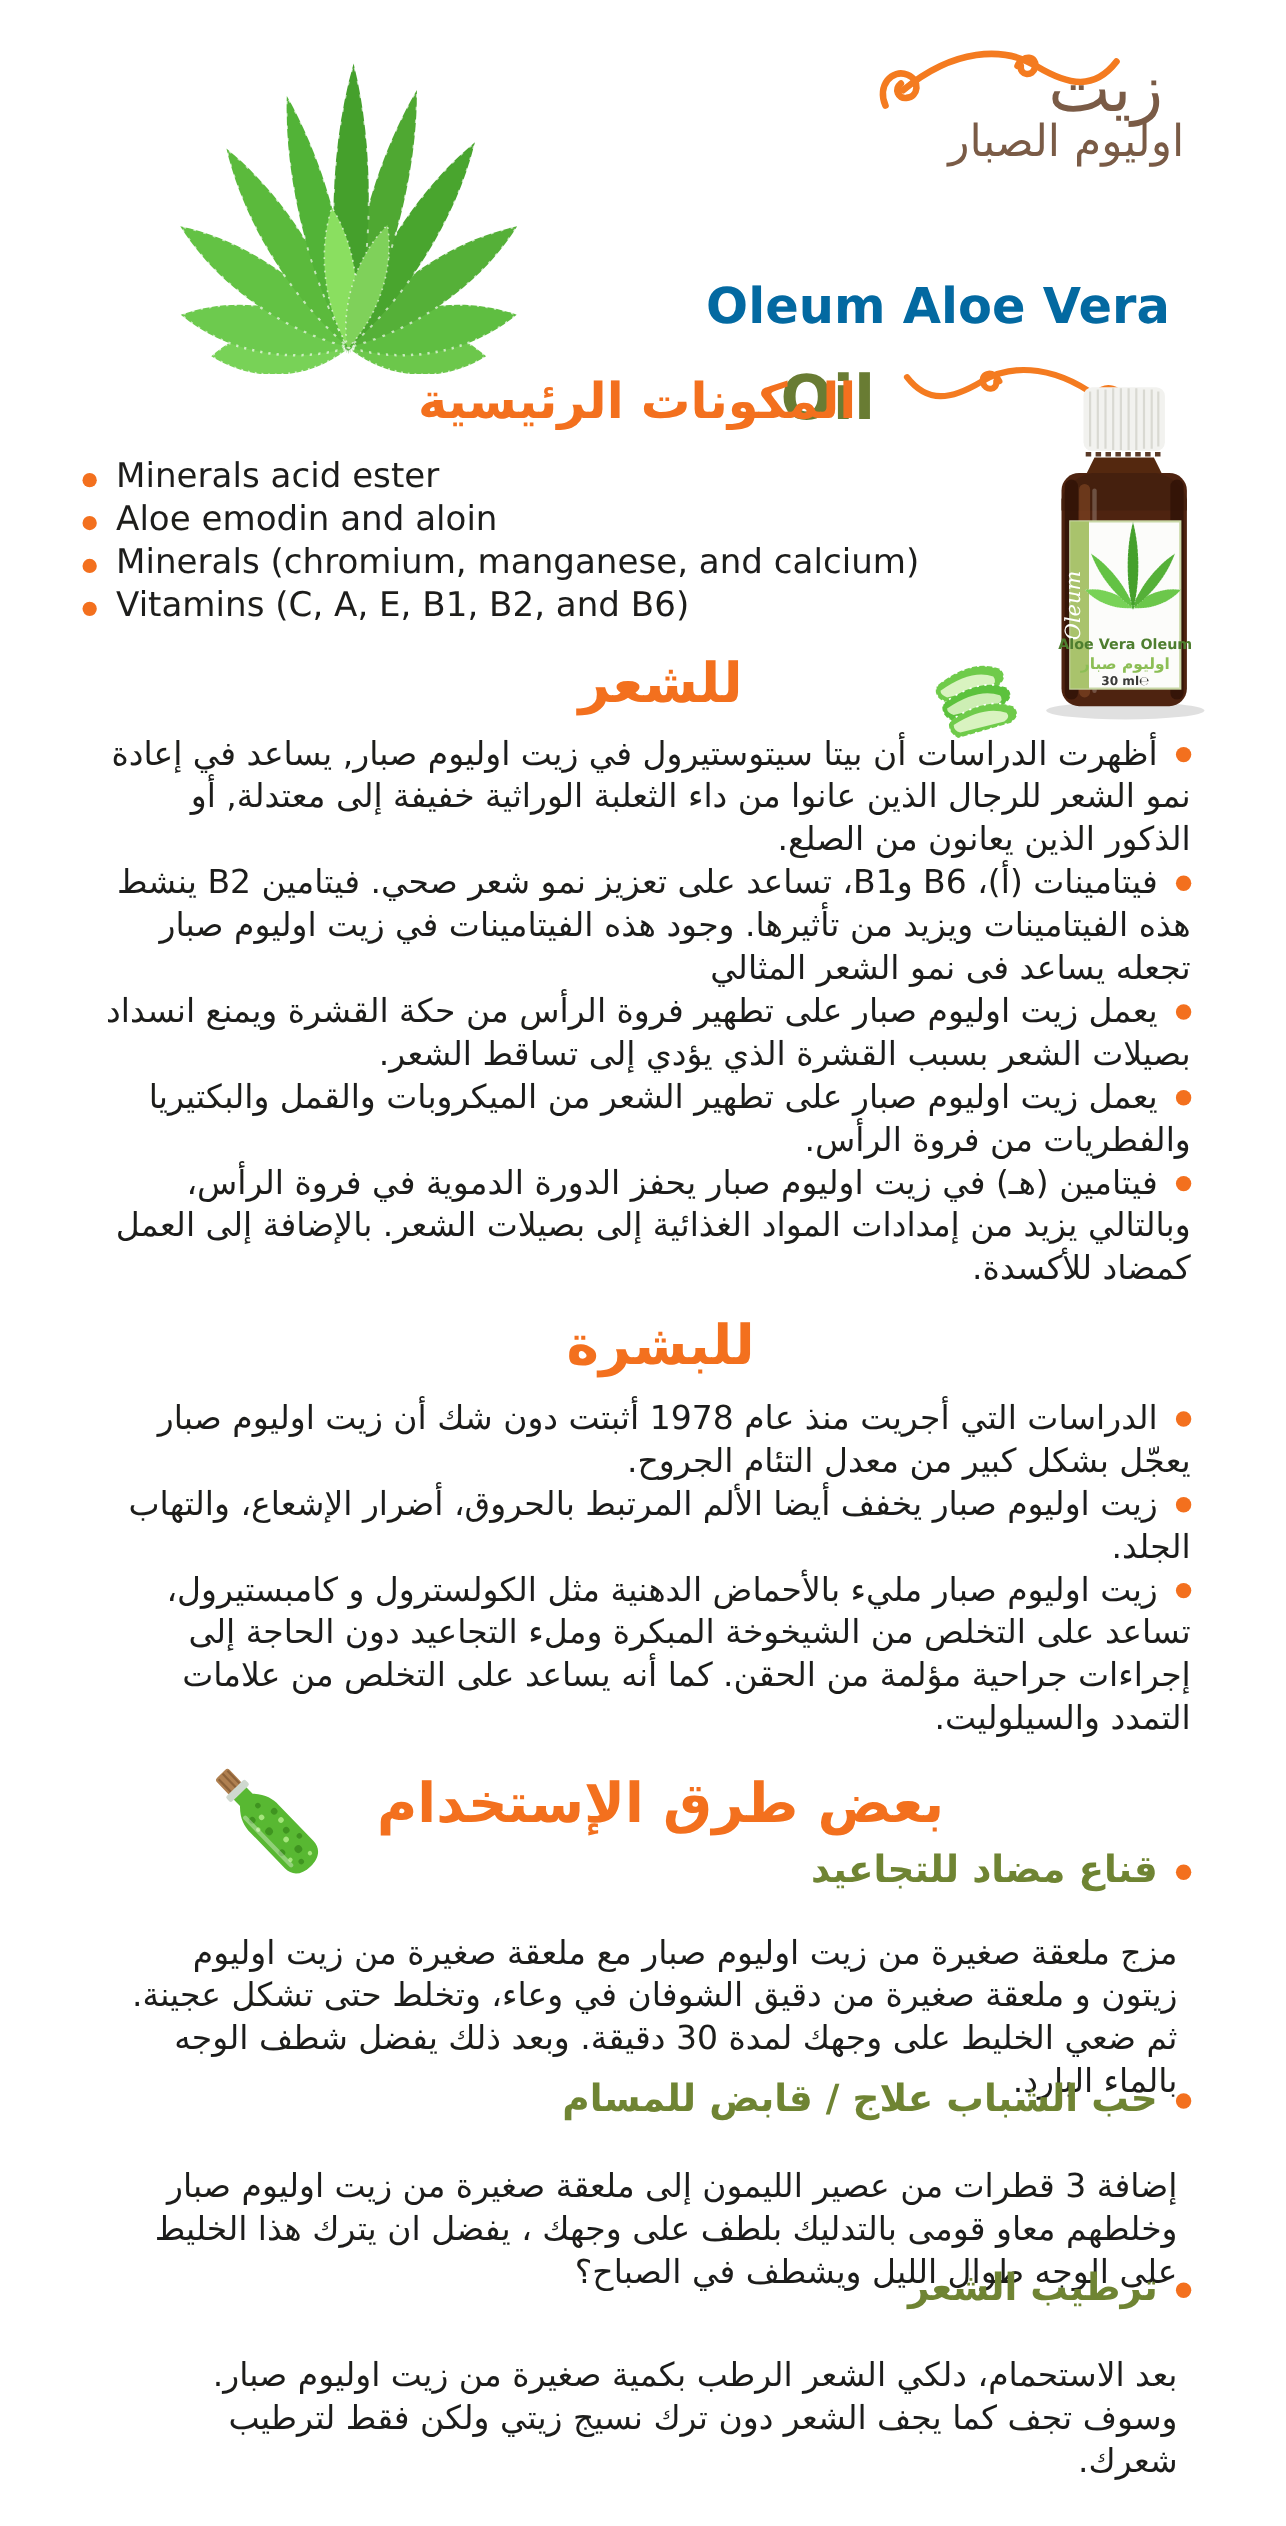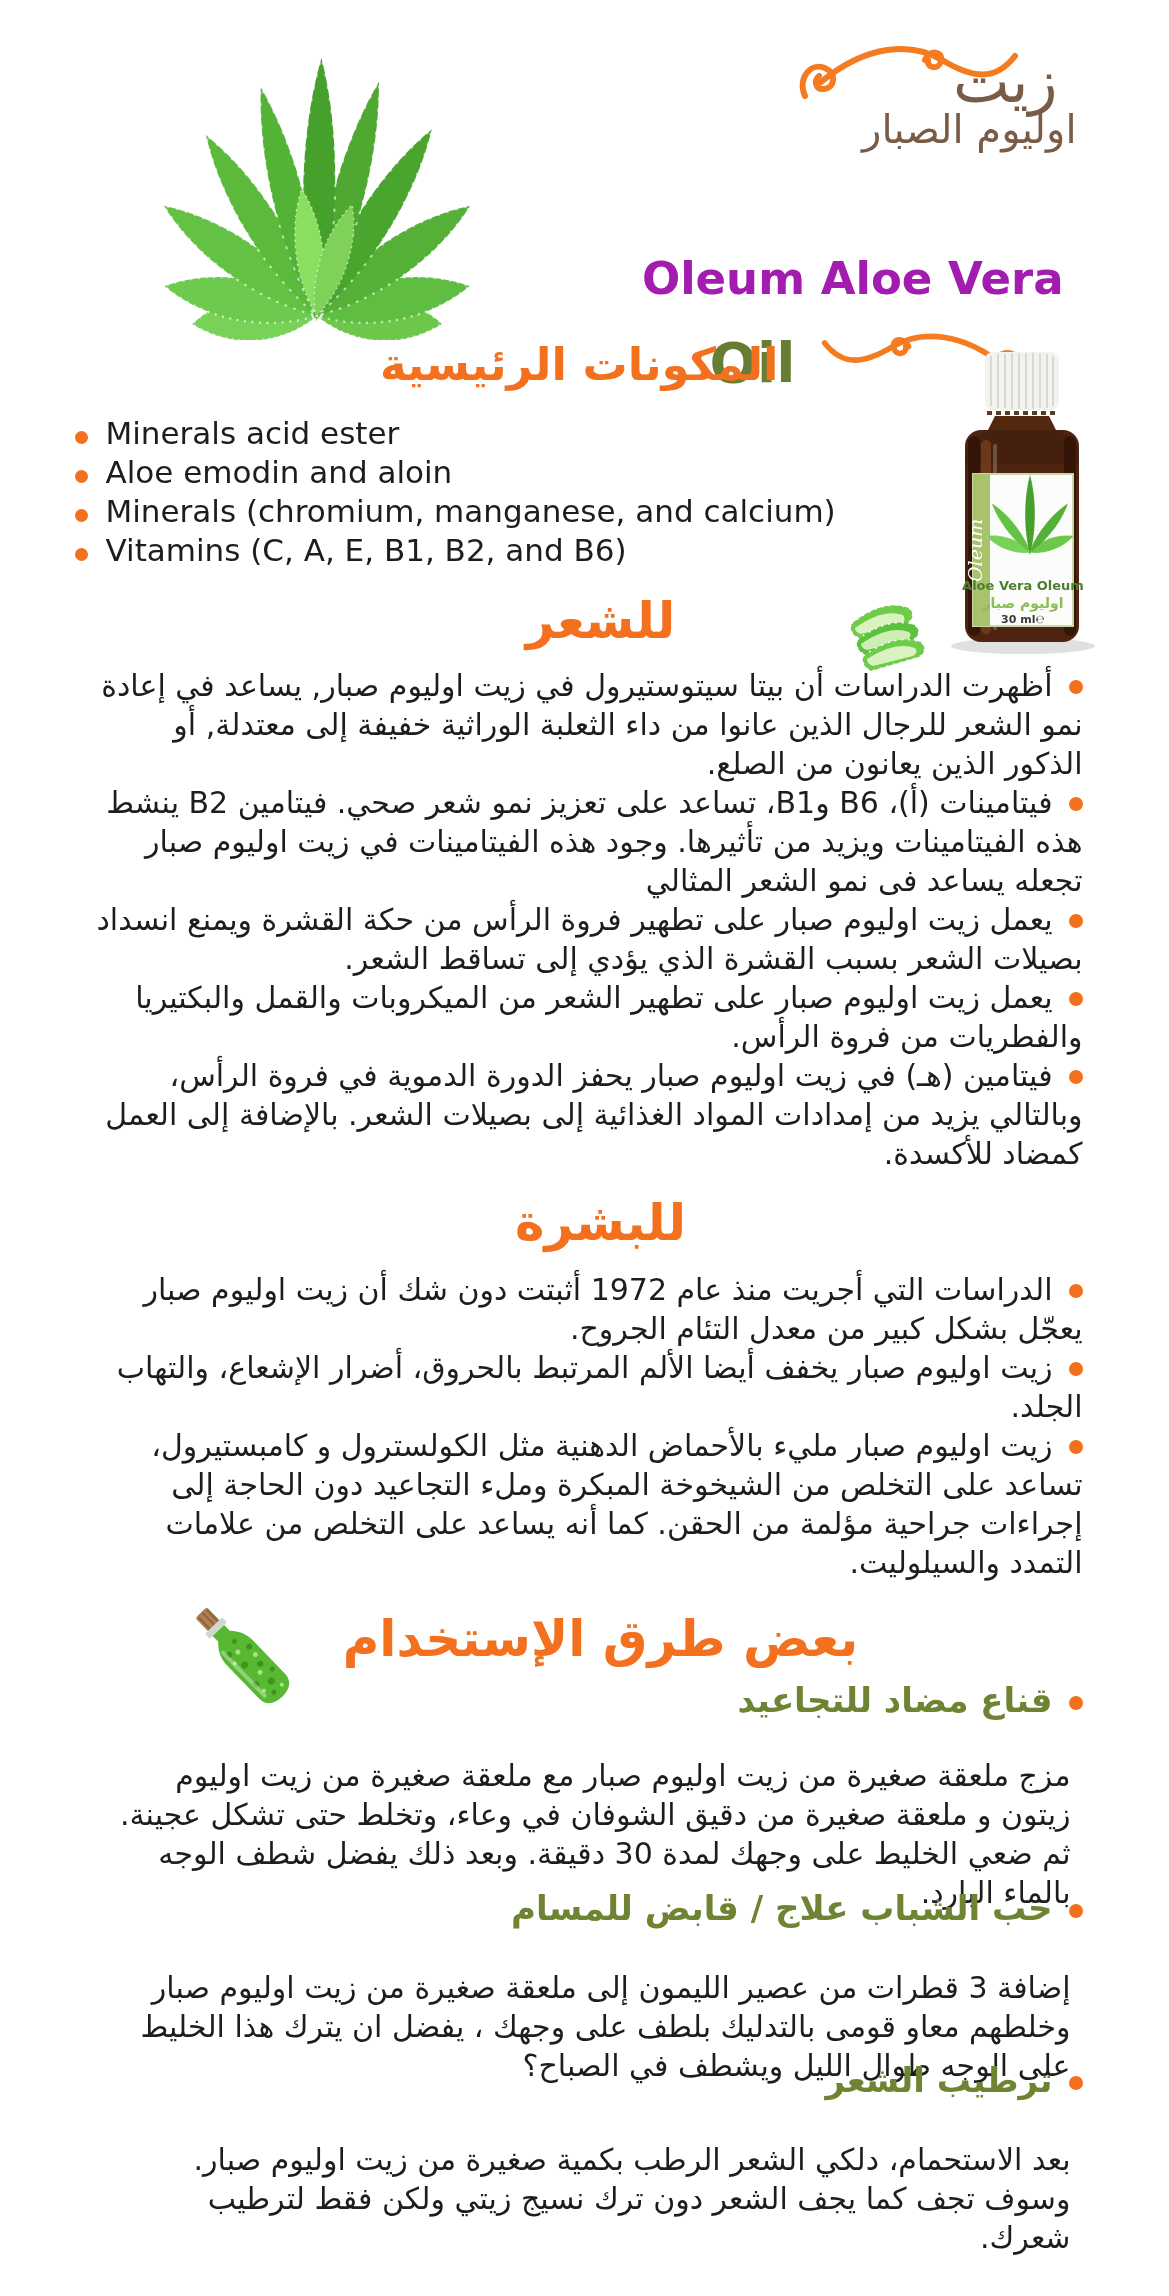--- a/index.html
+++ b/index.html
@@ -3,21 +3,21 @@
 <meta charset="utf-8">
 <style>
   html,body{margin:0;padding:0;background:#fff;}
   .page{position:relative;width:1096px;height:2296px;margin:0 auto;background:#ffffff;overflow:hidden;
         font-family:"DejaVu Sans",sans-serif;color:#1d1d1b;}
   .abs{position:absolute;}
   
   .t-ar{color:#7a5b46;line-height:1.05;white-space:nowrap;}
   .t-zayt{right:75px;top:50px;font-size:60px;}
   .t-line2{right:56px;top:108px;font-size:40px;}
-  .t-en{right:69px;top:252px;font-size:45px;color:#a21caf;font-weight:bold;white-space:nowrap;}
+  .t-en{right:69px;top:252px;font-size:45px;color:#0369a1;font-weight:bold;white-space:nowrap;}
   .oil-row{right:105px;top:320px;display:flex;align-items:center;gap:22px;}
   .t-oil{font-size:56px;color:#697c33;font-weight:bold;line-height:1;}
   
   .h-orange{color:#f3701e;font-weight:bold;}
   .h-center{left:0;right:0;text-align:center;font-size:50px;padding-left:32px;}
   .h-components{right:354px;top:338px;font-size:45px;}
   
   .dot{display:inline-block;width:14px;height:14px;border-radius:50%;background:#f3701e;}
   ul{margin:0;padding:0;list-style:none;}
   .components-list{left:38px;top:414px;width:820px;}
@@ -149,21 +149,21 @@
   <ul class="abs rtl-block rtl-list hair-list">
     <li><span class="dot"></span><span>أظهرت الدراسات أن بيتا سيتوستيرول في زيت اوليوم صبار, يساعد في إعادة نمو الشعر للرجال الذين عانوا من داء الثعلبة الوراثية خفيفة إلى معتدلة, أو الذكور الذين يعانون من الصلع.</span></li>
     <li><span class="dot"></span><span>فيتامينات (أ)، B6 وB1، تساعد على تعزيز نمو شعر صحي. فيتامين B2 ينشط هذه الفيتامينات ويزيد من تأثيرها. وجود هذه الفيتامينات في زيت اوليوم صبار تجعله يساعد فى نمو الشعر المثالي</span></li>
     <li><span class="dot"></span><span>يعمل زيت اوليوم صبار على تطهير فروة الرأس من حكة القشرة ويمنع انسداد بصيلات الشعر بسبب القشرة الذي يؤدي إلى تساقط الشعر.</span></li>
     <li><span class="dot"></span><span>يعمل زيت اوليوم صبار على تطهير الشعر من الميكروبات والقمل والبكتيريا والفطريات من فروة الرأس.</span></li>
     <li><span class="dot"></span><span>فيتامين (هـ) في زيت اوليوم صبار يحفز الدورة الدموية في فروة الرأس، وبالتالي يزيد من إمدادات المواد الغذائية إلى بصيلات الشعر. بالإضافة إلى العمل كمضاد للأكسدة.</span></li>
   </ul>
 
   <div class="abs h-orange h-center h-skin">للبشرة</div>
   <ul class="abs rtl-block rtl-list skin-list">
-    <li><span class="dot"></span><span>الدراسات التي أجريت منذ عام 1972 أثبتت دون شك أن زيت اوليوم صبار يعجّل بشكل كبير من معدل التئام الجروح.</span></li>
+    <li><span class="dot"></span><span>الدراسات التي أجريت منذ عام 1978 أثبتت دون شك أن زيت اوليوم صبار يعجّل بشكل كبير من معدل التئام الجروح.</span></li>
     <li><span class="dot"></span><span>زيت اوليوم صبار يخفف أيضا الألم المرتبط بالحروق، أضرار الإشعاع، والتهاب الجلد.</span></li>
     <li><span class="dot"></span><span>زيت اوليوم صبار مليء بالأحماض الدهنية مثل الكولسترول و كامبستيرول، تساعد على التخلص من الشيخوخة المبكرة وملء التجاعيد دون الحاجة إلى إجراءات جراحية مؤلمة من الحقن. كما أنه يساعد على التخلص من علامات التمدد والسيلوليت.</span></li>
   </ul>
 
   <div class="abs green-bottle">
     <svg width="46" height="122" viewBox="0 0 46 122">
       <rect x="15" y="2" width="16" height="20" rx="3" fill="#b08050"></rect>
       <line x1="18" y1="4" x2="18" y2="20" stroke="#8d6239" stroke-width="2"></line>
       <line x1="24" y1="3" x2="24" y2="21" stroke="#8d6239" stroke-width="2"></line>
       <line x1="29" y1="4" x2="29" y2="20" stroke="#8d6239" stroke-width="2"></line>

